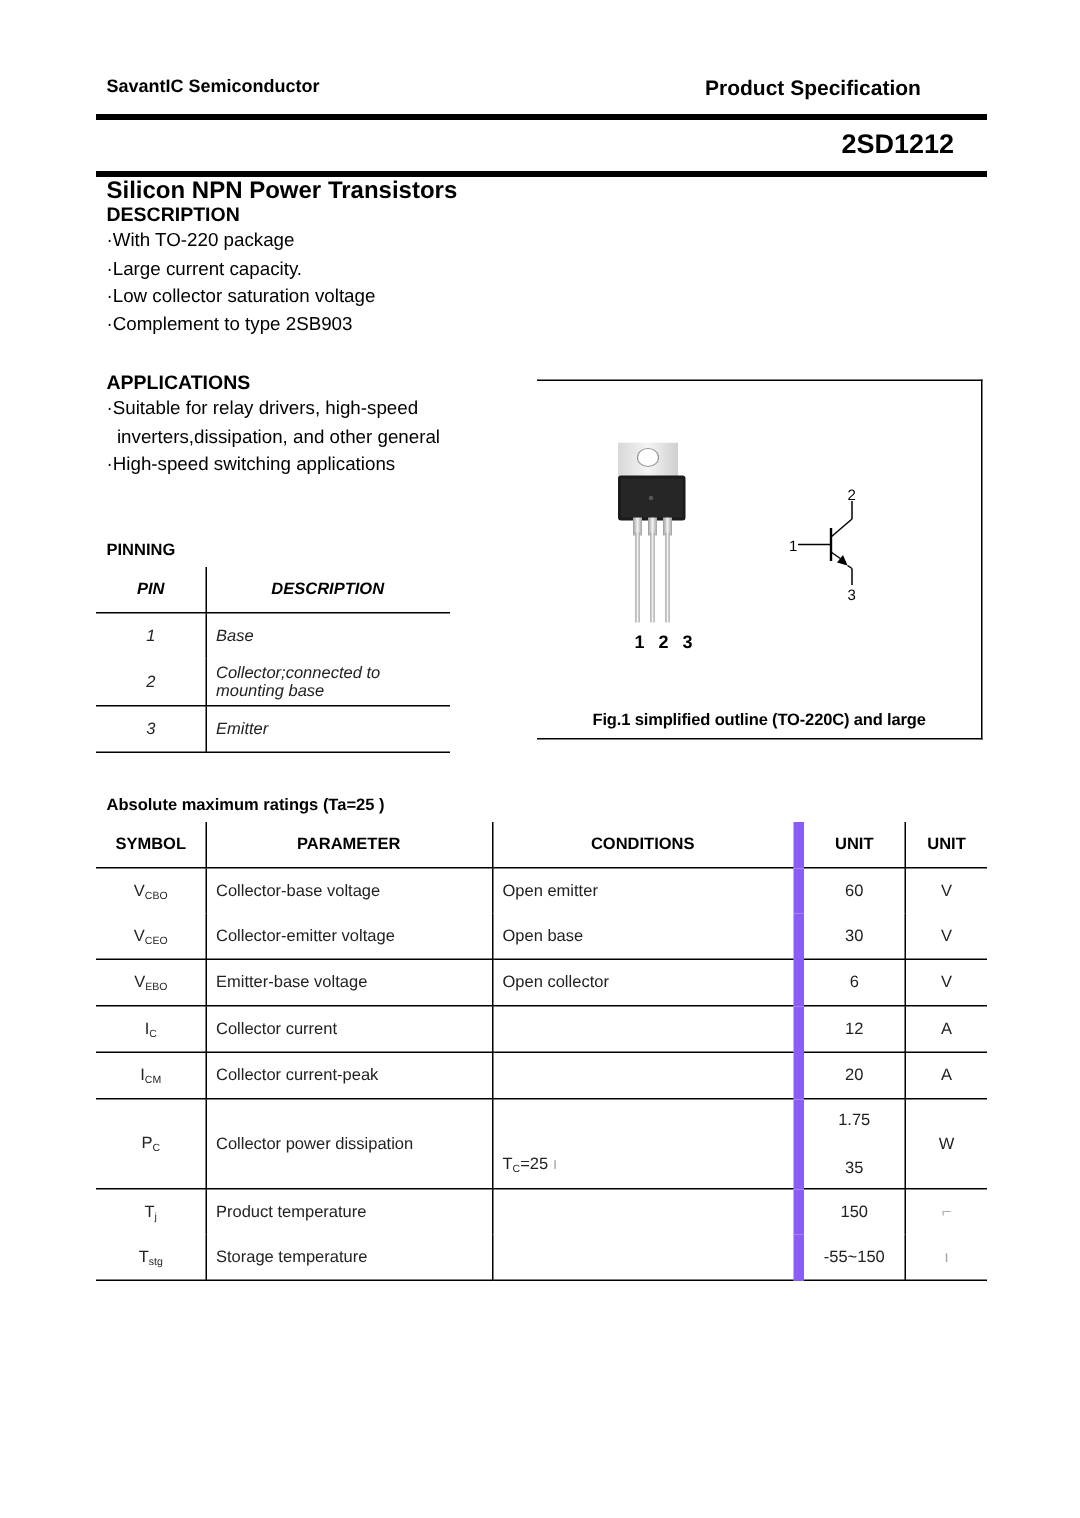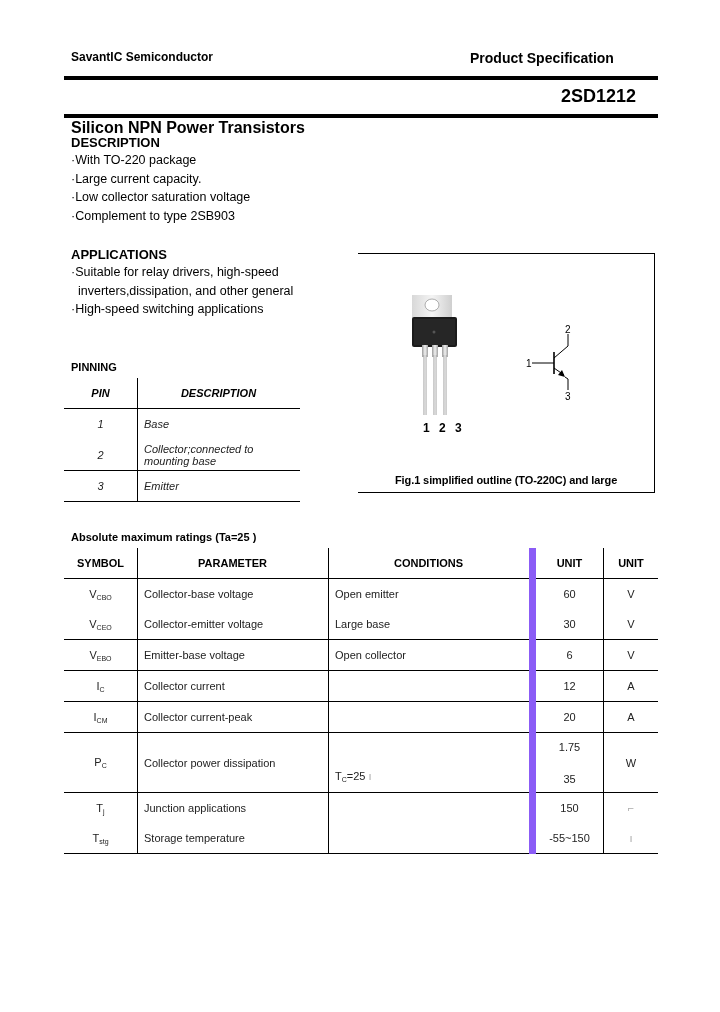--- a/index.html
+++ b/index.html
@@ -153,21 +153,21 @@
   <tr>
     <td class="cs"><span>V</span><sub>CBO</sub></td>
     <td class="cp">Collector-base voltage</td>
     <td class="cc">Open emitter</td>
     <td class="cv">60</td>
     <td class="cu">V</td>
   </tr>
   <tr class="bline">
     <td class="cs"><span>V</span><sub>CEO</sub></td>
     <td class="cp">Collector-emitter voltage</td>
-    <td class="cc">Large base</td>
+    <td class="cc">Open base</td>
     <td class="cv">30</td>
     <td class="cu">V</td>
   </tr>
   <tr class="bline">
     <td class="cs"><span>V</span><sub>EBO</sub></td>
     <td class="cp">Emitter-base voltage</td>
     <td class="cc">Open collector</td>
     <td class="cv">6</td>
     <td class="cu">V</td>
   </tr>
@@ -194,21 +194,21 @@
     <td class="cv">
           <div class="pc-vals">
             <span>1.75</span>
             <span>35</span>
           </div>
         </td>
     <td class="cu">W</td>
   </tr>
   <tr>
     <td class="cs"><span>T</span><sub>j</sub></td>
-    <td class="cp">Junction applications</td>
+    <td class="cp">Product temperature</td>
     <td class="cc"></td>
     <td class="cv">150</td>
     <td class="cu faint">⌐</td>
   </tr>
   <tr class="bline">
     <td class="cs"><span>T</span><sub>stg</sub></td>
     <td class="cp">Storage temperature</td>
     <td class="cc"></td>
     <td class="cv">-55~150</td>
     <td class="cu faint">ı</td>

